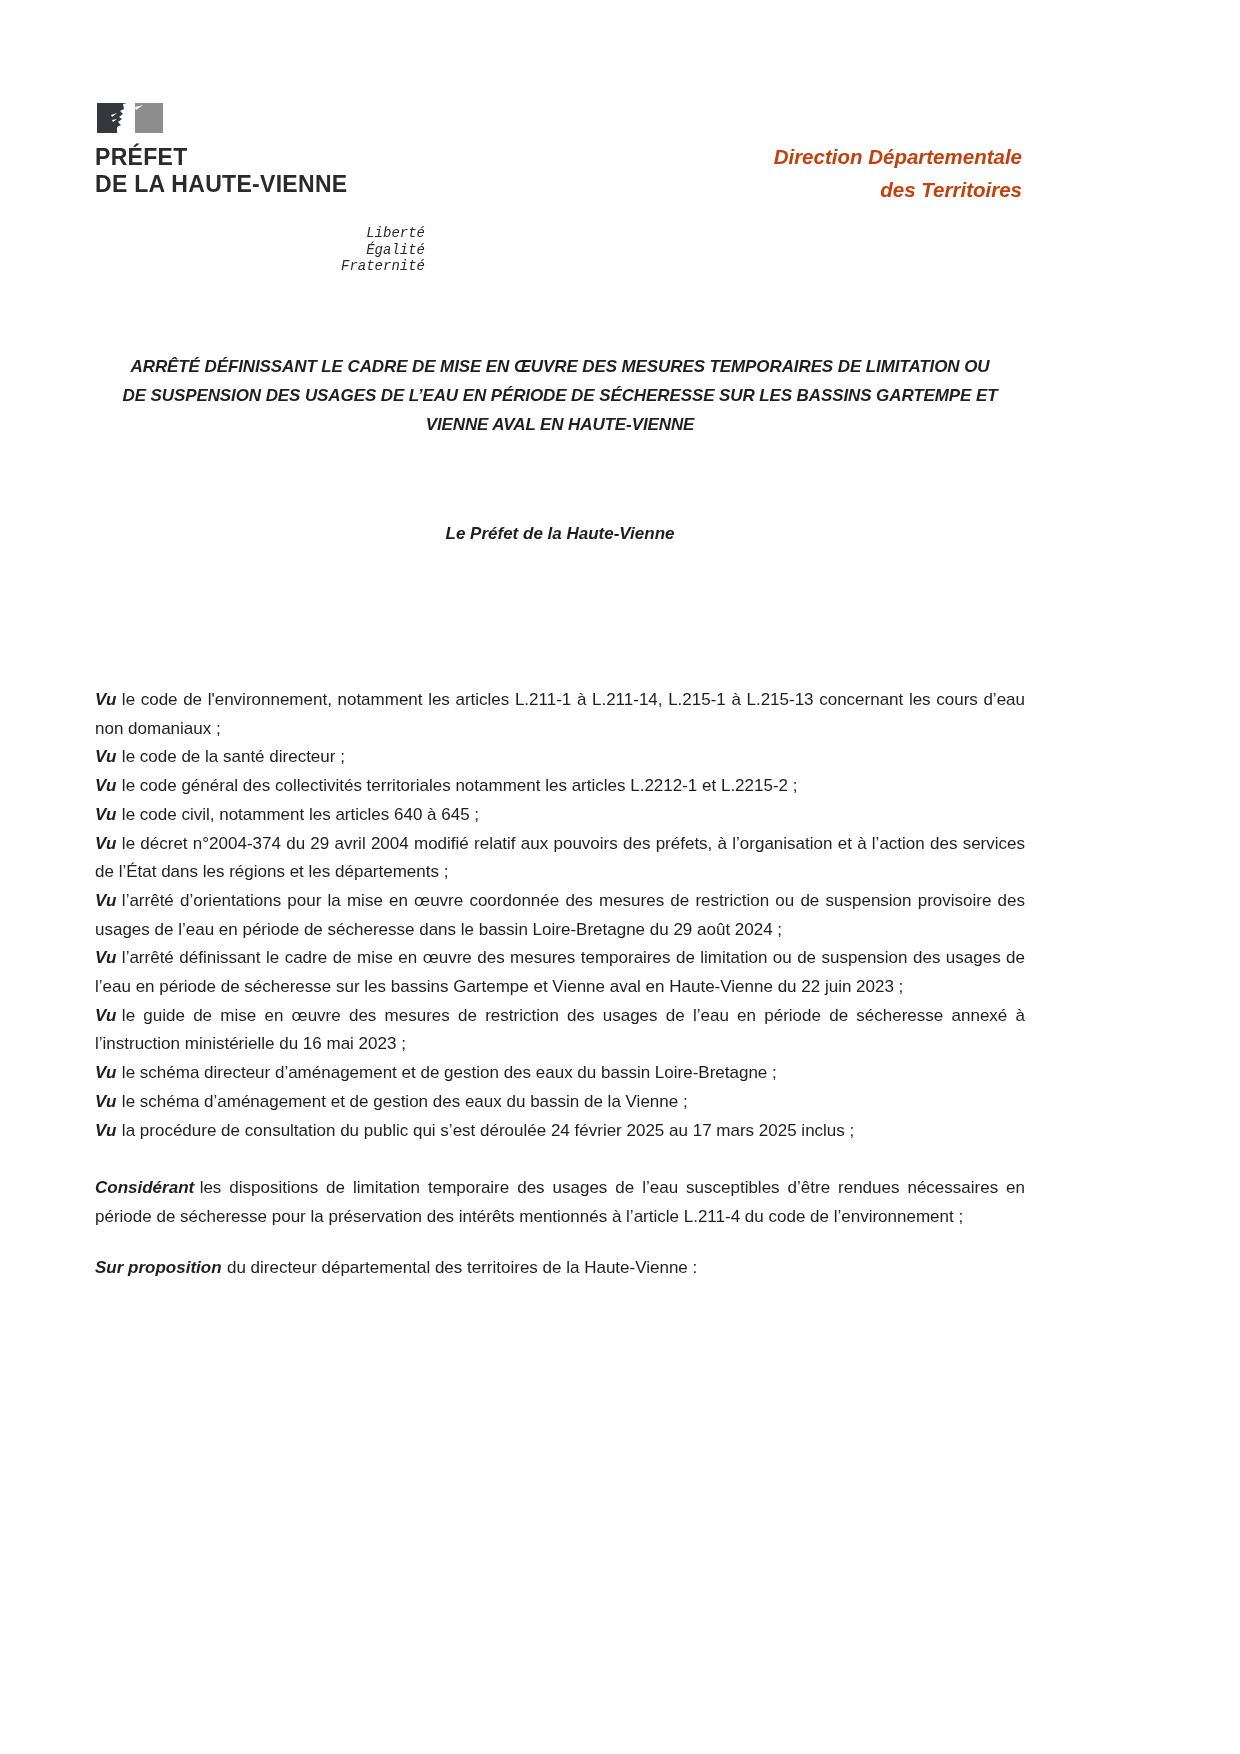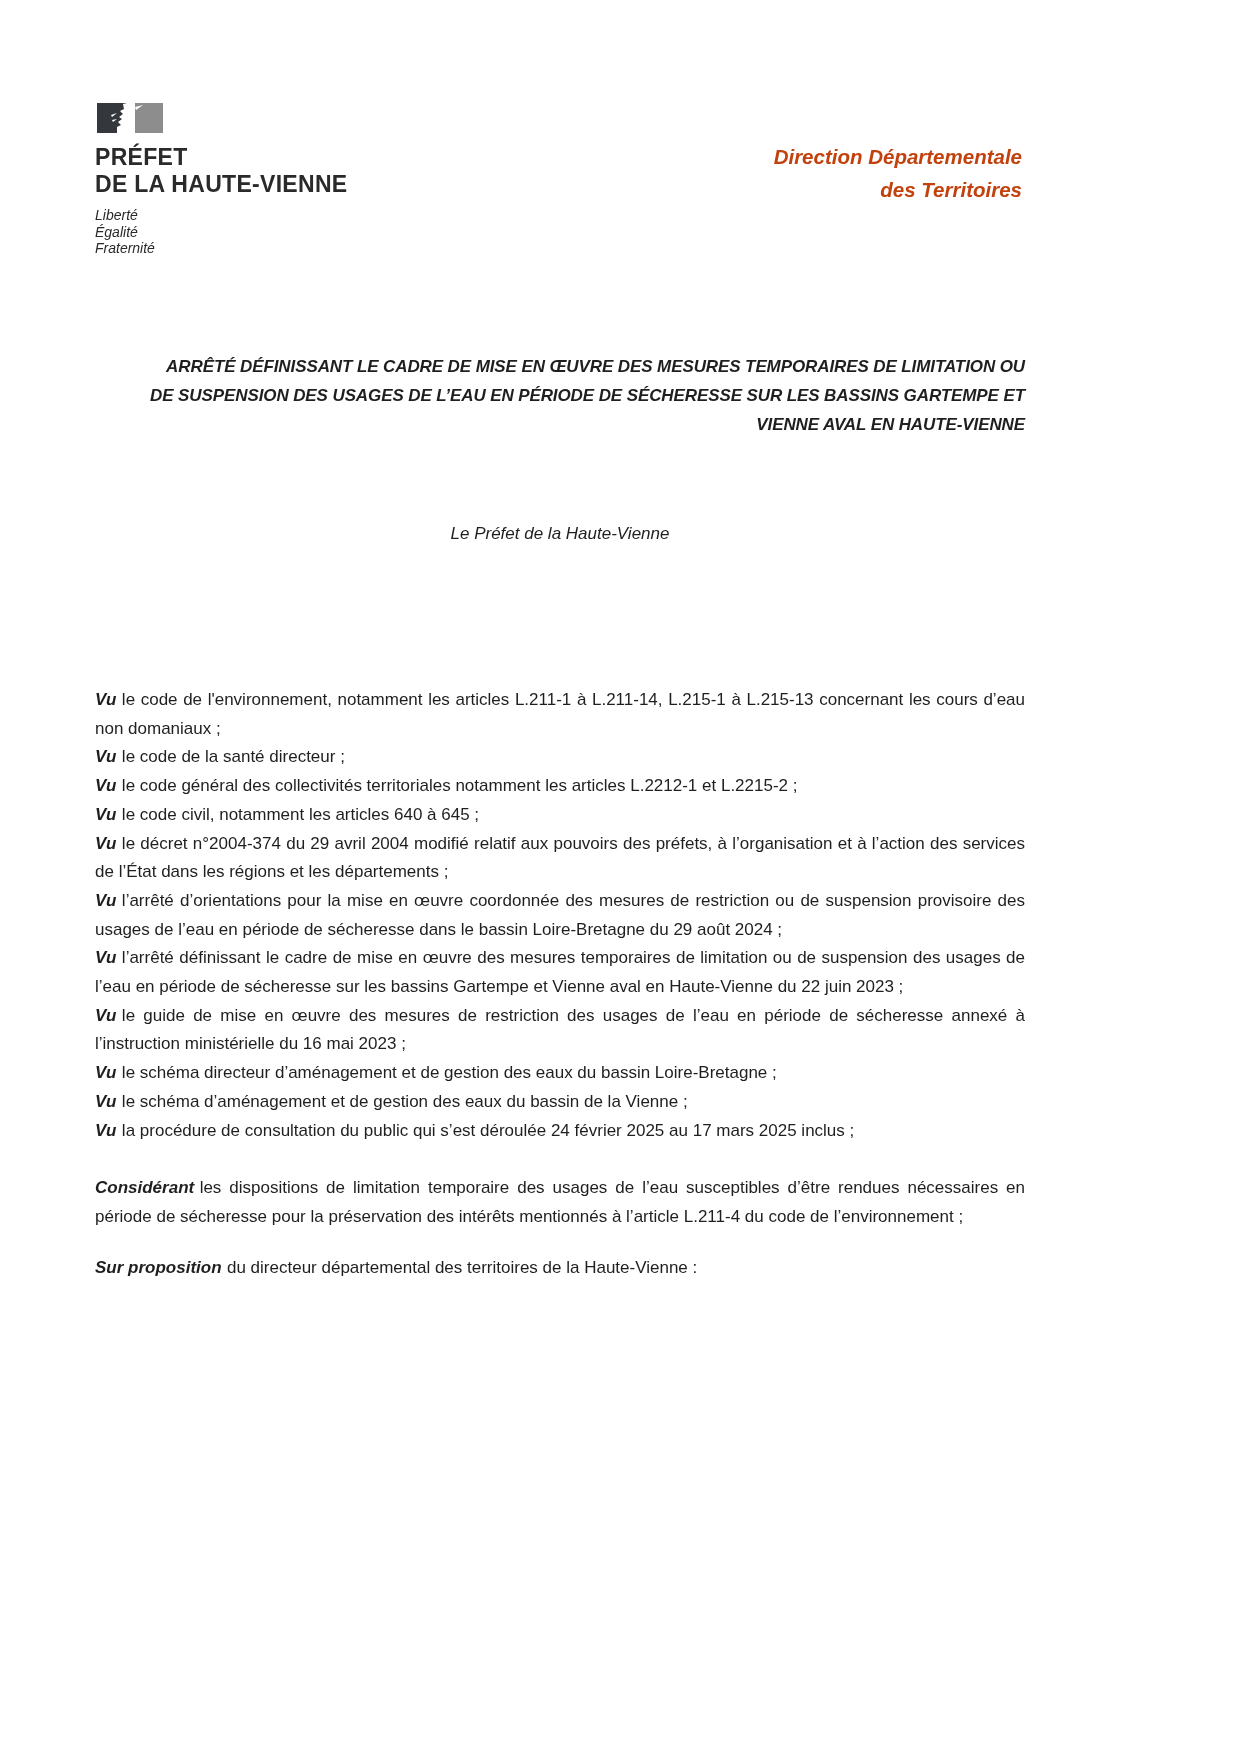--- a/index.html
+++ b/index.html
@@ -23,26 +23,27 @@
   }
   .logo-wrap { margin-left: 2px; margin-bottom: 6px; }
   .prefect-name {
     font-weight: 700;
     font-size: 23px;
     line-height: 27px;
     letter-spacing: 0.3px;
     color: #2a2a2a;
   }
   .motto {
-    margin-top: 9px;
-    font-family: Liberation Sans, sans-serif;
+    margin-top: 27px;
+    font-family: Liberation Mono, monospace;
     font-style: italic;
     font-size: 14px;
     line-height: 16.5px;
     color: #2a2a2a;
+    text-align: right;
   }
 
   
   .service-block {
     position: absolute;
     right: 218px;
     top: 140px;
     text-align: right;
     font-weight: 700;
     font-style: italic;
@@ -57,29 +58,29 @@
     left: 95px;
     width: 930px;
     top: 352px;
     text-align: center;
     font-weight: 700;
     font-style: italic;
     font-size: 17px;
     line-height: 29px;
     letter-spacing: -0.1px;
   }
-  .doc-title .tline { white-space: nowrap; text-align: right; }
+  .doc-title .tline { white-space: nowrap; }
 
   .subtitle {
     position: absolute;
     left: 95px;
     width: 930px;
     top: 524px;
     text-align: center;
-    font-weight: 400;
+    font-weight: 700;
     font-style: italic;
     font-size: 17px;
   }
 
   
   .body-text {
     position: absolute;
     left: 95px;
     width: 930px;
     top: 642px;

